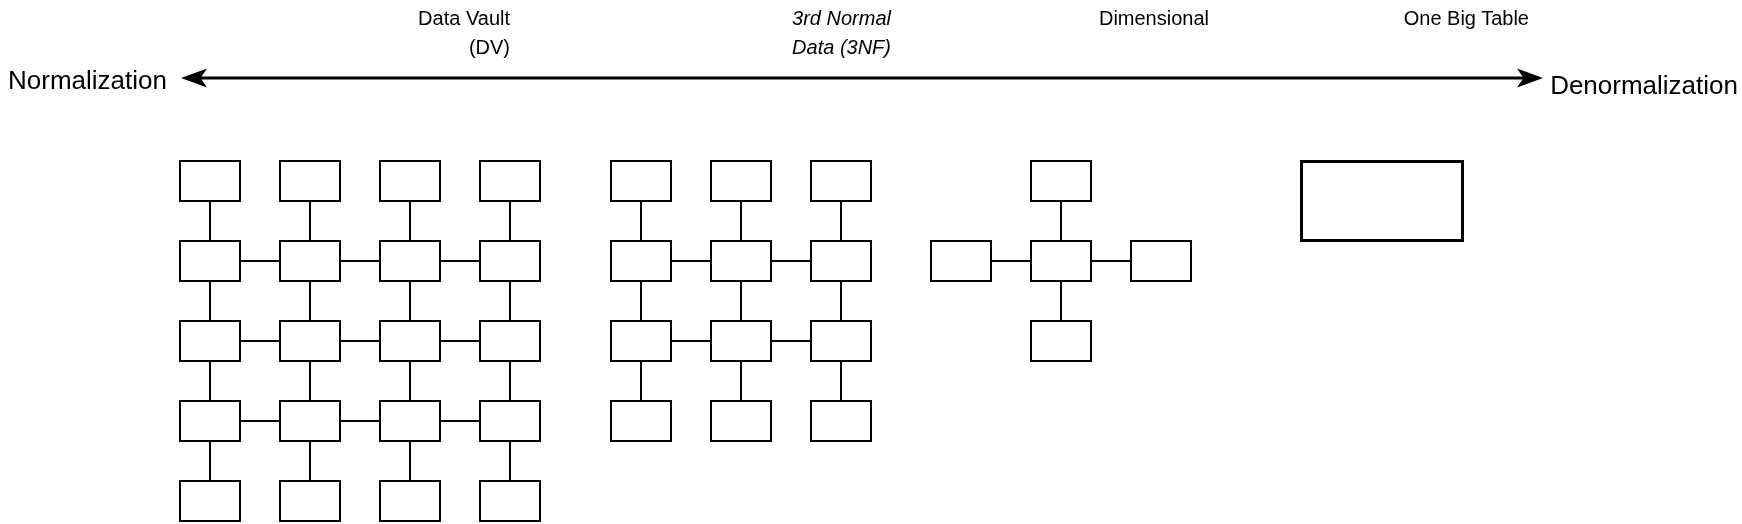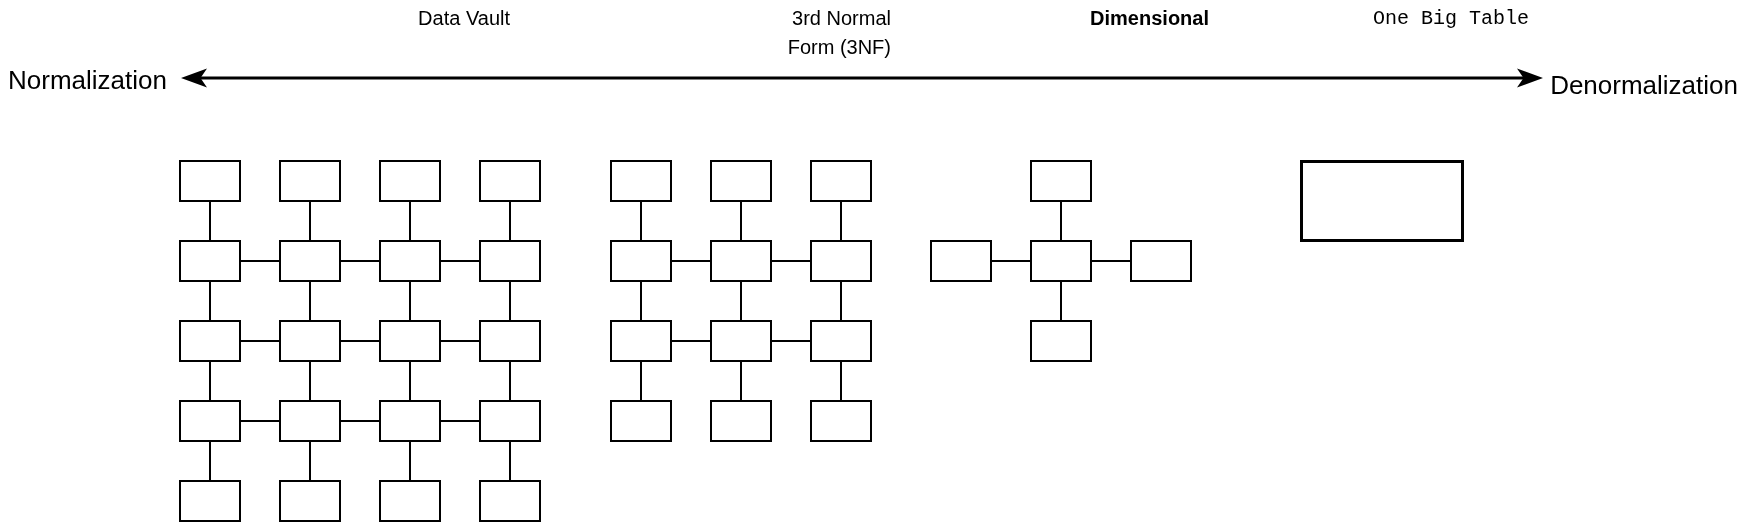--- a/index.html
+++ b/index.html
@@ -28,40 +28,41 @@
   .method-title {
     position: absolute;
     top: 4px;
     width: 300px;
     text-align: right;
     font-size: 20px;
     line-height: 29px;
     white-space: nowrap;
   }
   .t-dv  { left: 210px;  }
-  .t-3nf { left: 591px;  }
-  .t-dim { left: 909px; font-weight: bold;  }
-  .t-obt { left: 1229px; font-family: Liberation Mono, monospace; }
+  .t-3nf { left: 591px; font-style: italic;  }
+  .t-dim { left: 909px;  }
+  .t-obt { left: 1229px; }
 </style>
 </head>
 <body>
 
 <div class="canvas">
 
   <div class="end-label left">Normalization</div>
 
   <div class="end-label right">Denormalization</div>
 
   <div class="method-title t-dv">
     <div>Data Vault</div>
+    <div>(DV)</div>
   </div>
 
   <div class="method-title t-3nf">
     <div>3rd Normal</div>
-    <div>Form (3NF)</div>
+    <div>Data (3NF)</div>
   </div>
 
   <div class="method-title t-dim">
     <div>Dimensional</div>
   </div>
 
   <div class="method-title t-obt">
     <div>One Big Table</div>
   </div>
 

